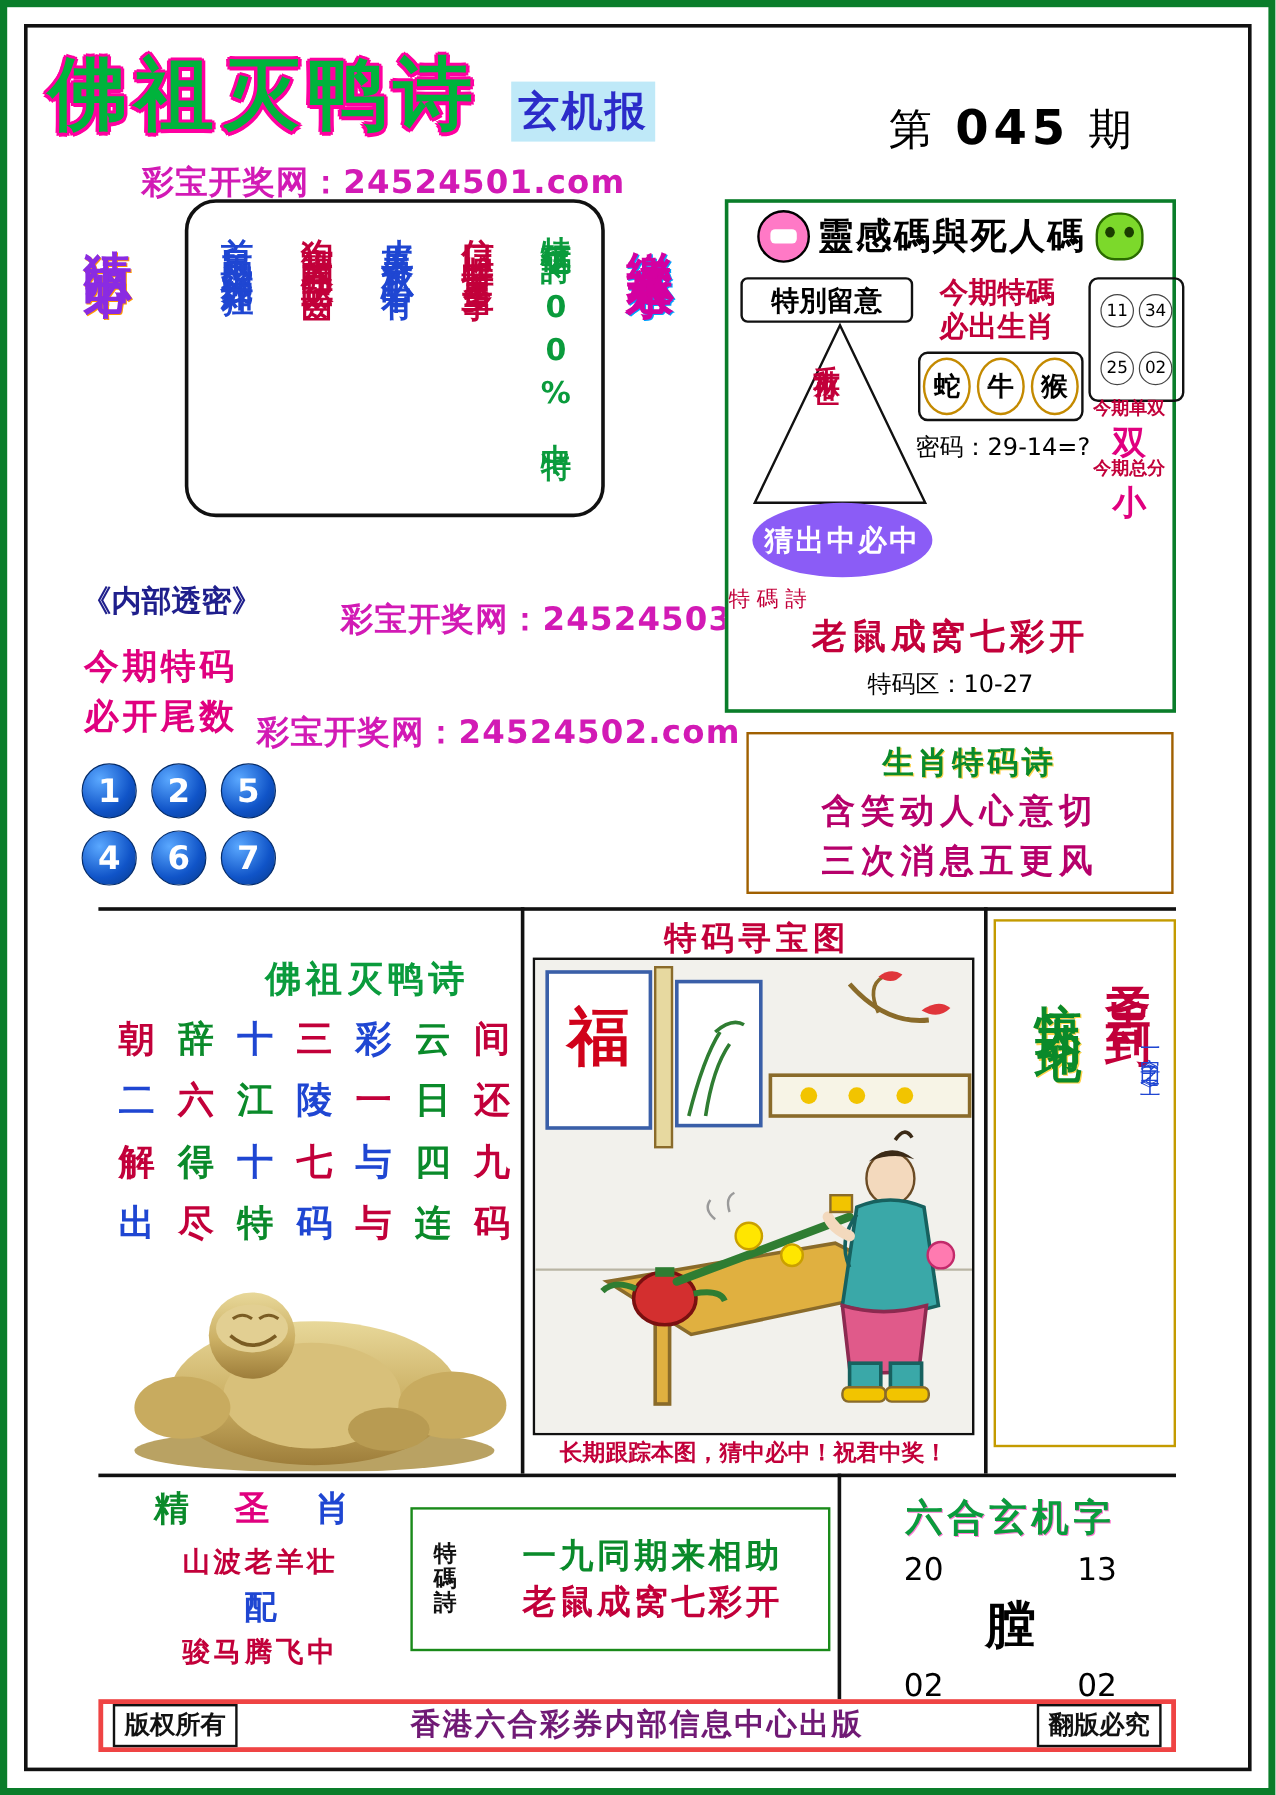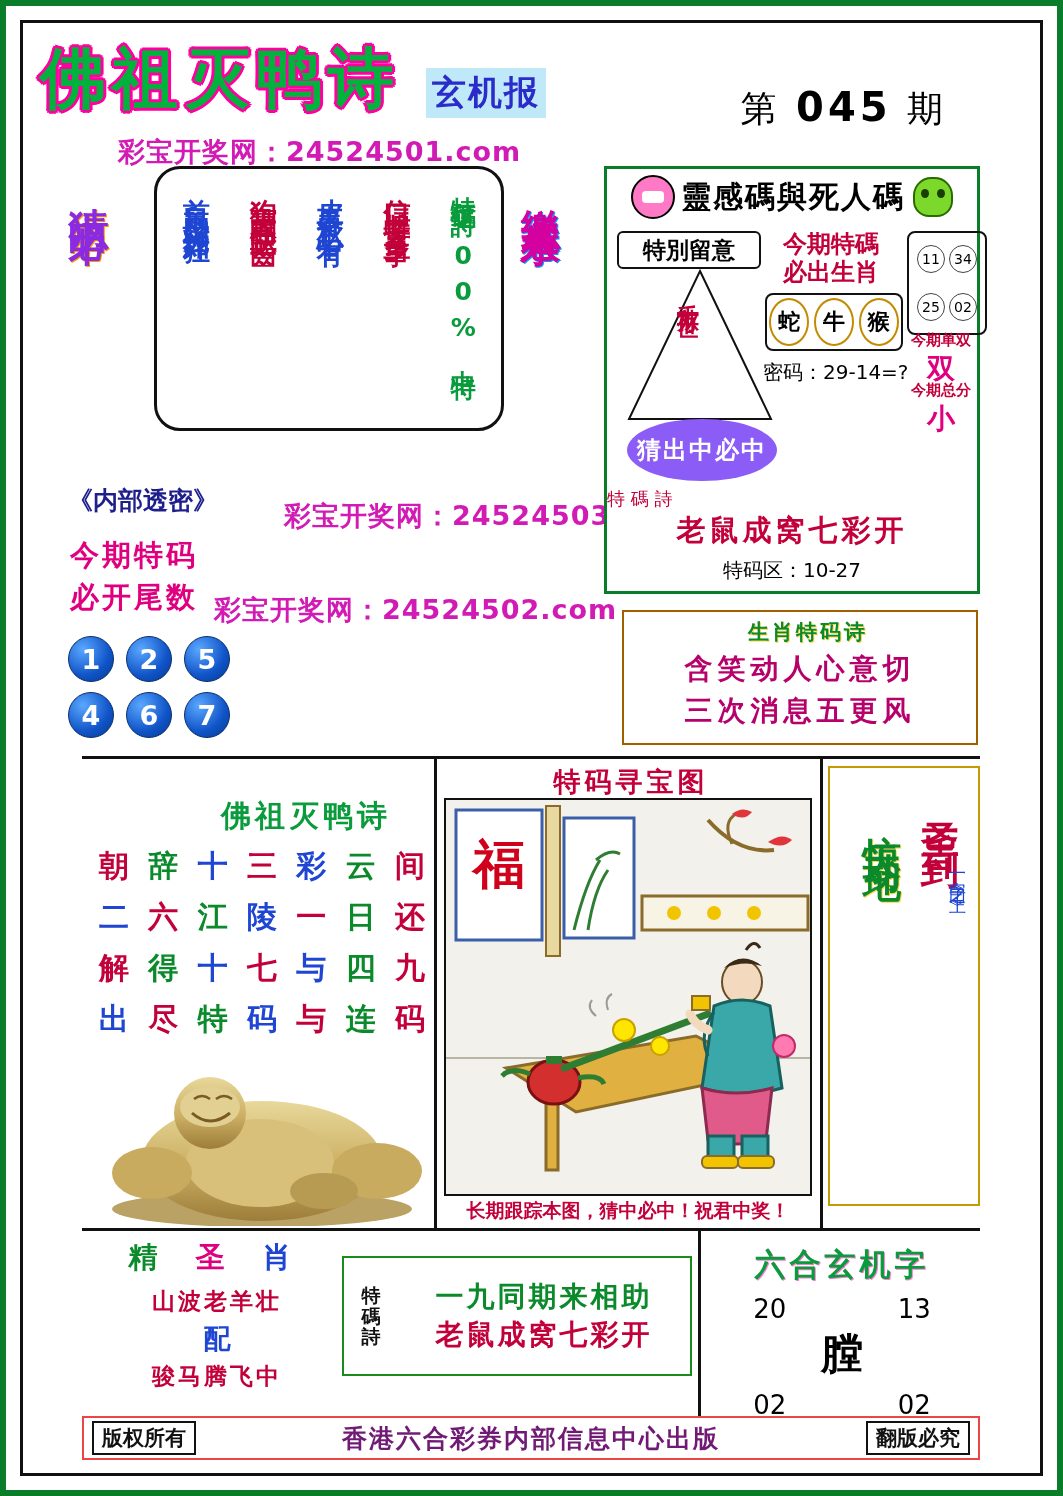--- a/index.html
+++ b/index.html
@@ -220,21 +220,21 @@
     position:absolute; left:0; top:388px; width:100%;
     text-align:center; font-size:20px; color:#000;
   }
 
   
   .zpoem {
     left:616px; top:604px; width:356px; height:135px;
     border:2px solid #a06000; background:#fff;
     text-align:center;
   }
-  .zpoem .t { font-size:21px; font-weight:bold; color:#0a8a2a; margin-top:6px; letter-spacing:3px;
+  .zpoem .t { font-size:26px; font-weight:bold; color:#0a8a2a; margin-top:6px; letter-spacing:3px;
       text-shadow:1px 1px 0 #ffd34d;margin-left:16px; }
   .zpoem .l { font-size:28px; font-weight:bold; color:#b6006b; letter-spacing:5px; margin-top:4px;}
 
   
   .hline { background:#111; height:3px; }
   .vline { background:#111; width:3px; }
 
   
   .bp-title {
     left:150px; top:790px; width:300px; text-align:center;
@@ -311,22 +311,22 @@
   .b-right .t {
     font-size:31px; font-weight:bold; color:#0a9b3c; letter-spacing:4px;
     text-shadow:1px 1px 0 #ff7ad4;
   }
   .b-right .nrow { display:flex; justify-content:space-around; font-size:26px; margin-top:8px;gap:17px; }
   .b-right .big { font-size:42px; font-weight:bold; margin-top:2px; }
 
   
   .footer {
     left:76px; top:1410px; width:898px; height:44px;
-    border:2px solid #ef4444;
-    display:flex; align-items:center; justify-content:space-between;
+    border:4px solid #ef4444;
+    display:flex; justify-content:space-between;
     padding:0 8px;
   }
   .footer .fl, .footer .fr {
     font-size:21px; font-weight:bold; color:#111;
     border:2px solid #111; padding:1px 8px; background:#fff;
   }
   .footer .fc { font-size:25px; font-weight:bold; color:#701a75; letter-spacing:2px; }
 </style>
 </head>
 <body>

